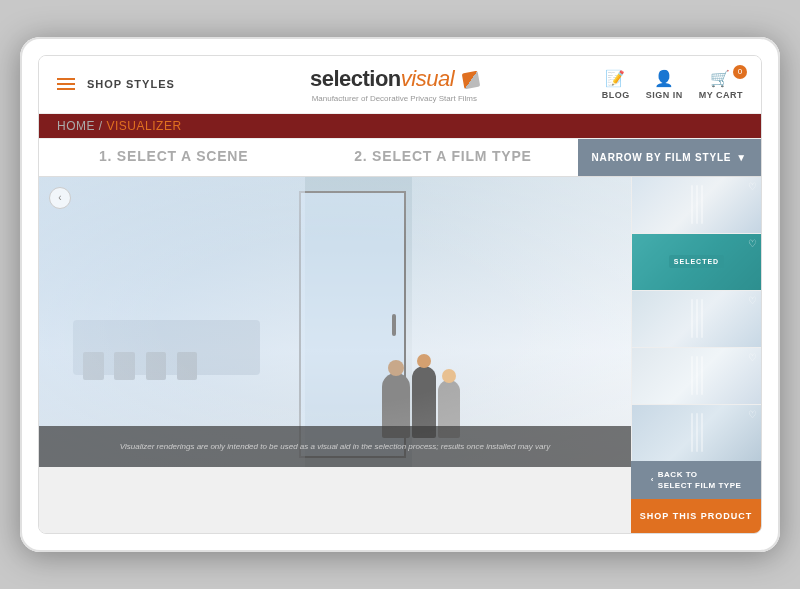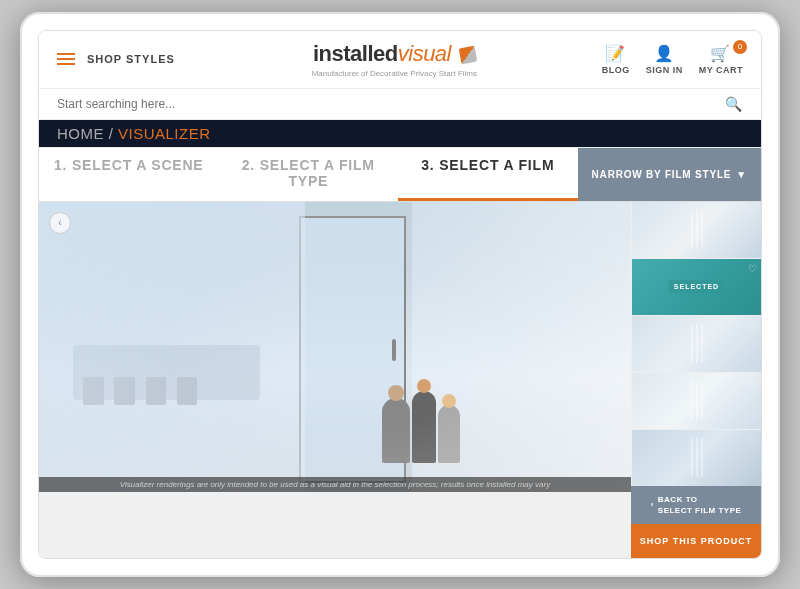--- a/index.html
+++ b/index.html
@@ -155,23 +155,23 @@
       color: #aaa;
       background: transparent;
     }
     .search-icon {
       color: #aaa;
       font-size: 14px;
     }
     
     .breadcrumb {
       padding: 5px 18px;
-      font-size: 15px;
+      font-size: 12px;
       color: #aaa;
-      background: #0f172a;
+      background: #7f1d1d;
       border-bottom: 1px solid #eee;
       text-transform: uppercase;
       letter-spacing: 0.5px;
     }
     .breadcrumb .active {
       color: #e07020;
     }
     
     .tabs-row {
       display: flex;
@@ -259,21 +259,21 @@
       width: 37%; height: 100%;
       background: linear-gradient(120deg, rgba(230,240,250,0.4) 0%, rgba(250,252,255,0.6) 100%);
     }
     .caption-bar {
       position: absolute;
       bottom: 0; left: 0; right: 0;
       background: rgba(60,60,60,0.7);
       color: #ccc;
       font-size: 8px;
       text-align: center;
-      padding: 3px;
+      padding: 16px;
       font-style: italic;
     }
     .watermark-overlay {
       position: absolute;
       inset: 0;
       background: radial-gradient(ellipse at center, rgba(255,255,255,0) 40%, rgba(255,255,255,0.25) 100%);
       pointer-events: none;
     }
     
     .back-circle {
@@ -438,21 +438,21 @@
         <div class="hamburger-icon">
           <span></span>
             <span></span>
             <span></span>
         </div>
         <span class="shop-styles-label">SHOP STYLES</span>
       </div>
       <div class="nav-center">
         <div>
           <span class="logo-text">
-            <strong>installed</strong><span class="films">visual</span>
+            <strong>selection</strong><span class="films">visual</span>
             <span class="logo-icon"></span>
           </span>
         </div>
         <div class="logo-tagline">Manufacturer of Decorative Privacy Start Films</div>
       </div>
       <div class="nav-right">
         <div class="nav-icon-item">
           <span class="icon-shape">📝</span>
           <span class="icon-label">BLOG</span>
         </div>
@@ -461,40 +461,33 @@
           <span class="icon-label">SIGN IN</span>
         </div>
         <div class="nav-icon-item cart-badge">
           <span class="icon-shape">🛒</span>
           <span class="badge">0</span>
           <span class="icon-label">MY CART</span>
         </div>
       </div>
     </div>
 
-    <div class="search-bar">
-      <input class="search-input" type="text" placeholder="Start searching here..." style="">
-      <span class="search-icon">🔍</span>
-    </div>
 
     <div class="breadcrumb">
       <span>HOME</span>
       <span>/</span>
       <span class="active">VISUALIZER</span>
     </div>
 
     <div class="tabs-row">
       <div class="tab">
         <span>1. SELECT A SCENE</span>
       </div>
       <div class="tab">
         <span>2. SELECT A FILM TYPE</span>
-      </div>
-      <div class="tab active">
-        <span>3. SELECT A FILM</span>
       </div>
       <div class="tab-filter">
         <span>NARROW BY FILM STYLE</span>
         <span class="chevron">▼</span>
       </div>
     </div>
 
     <div class="main-content">
 
       <div class="scene-panel">

